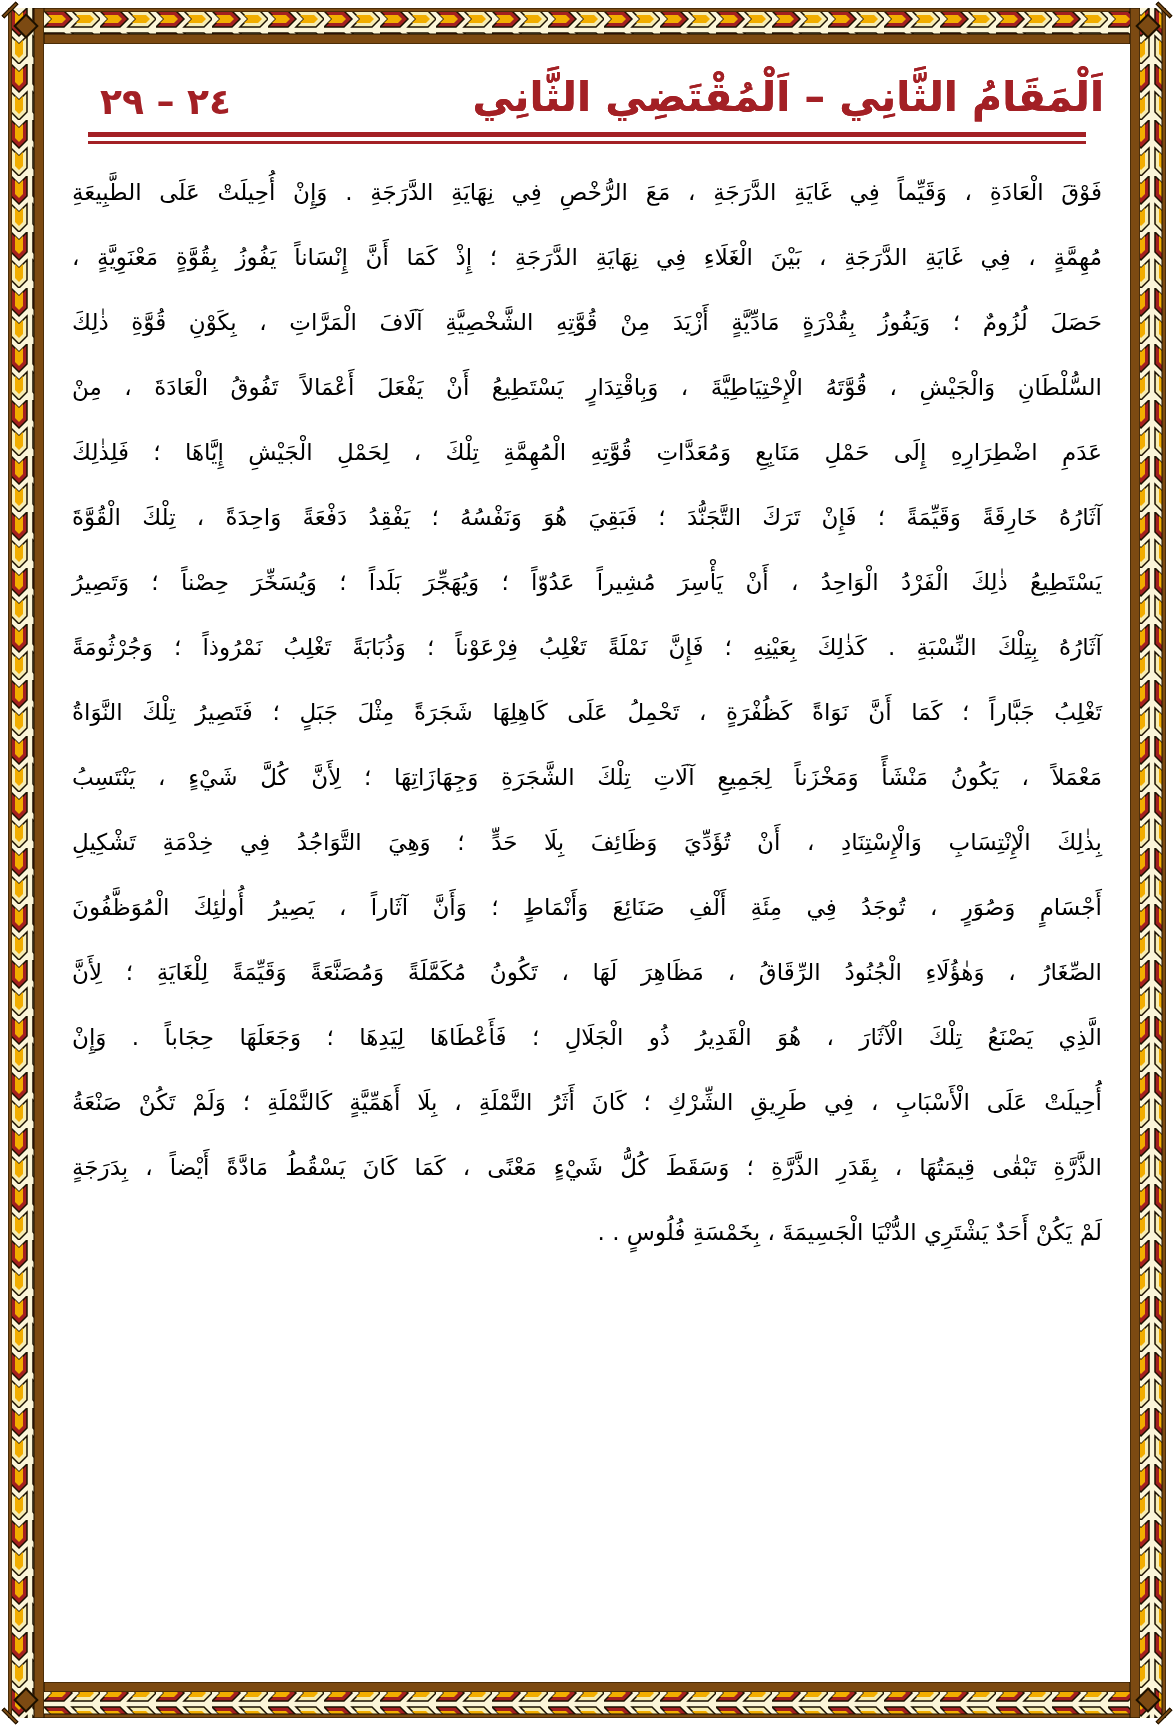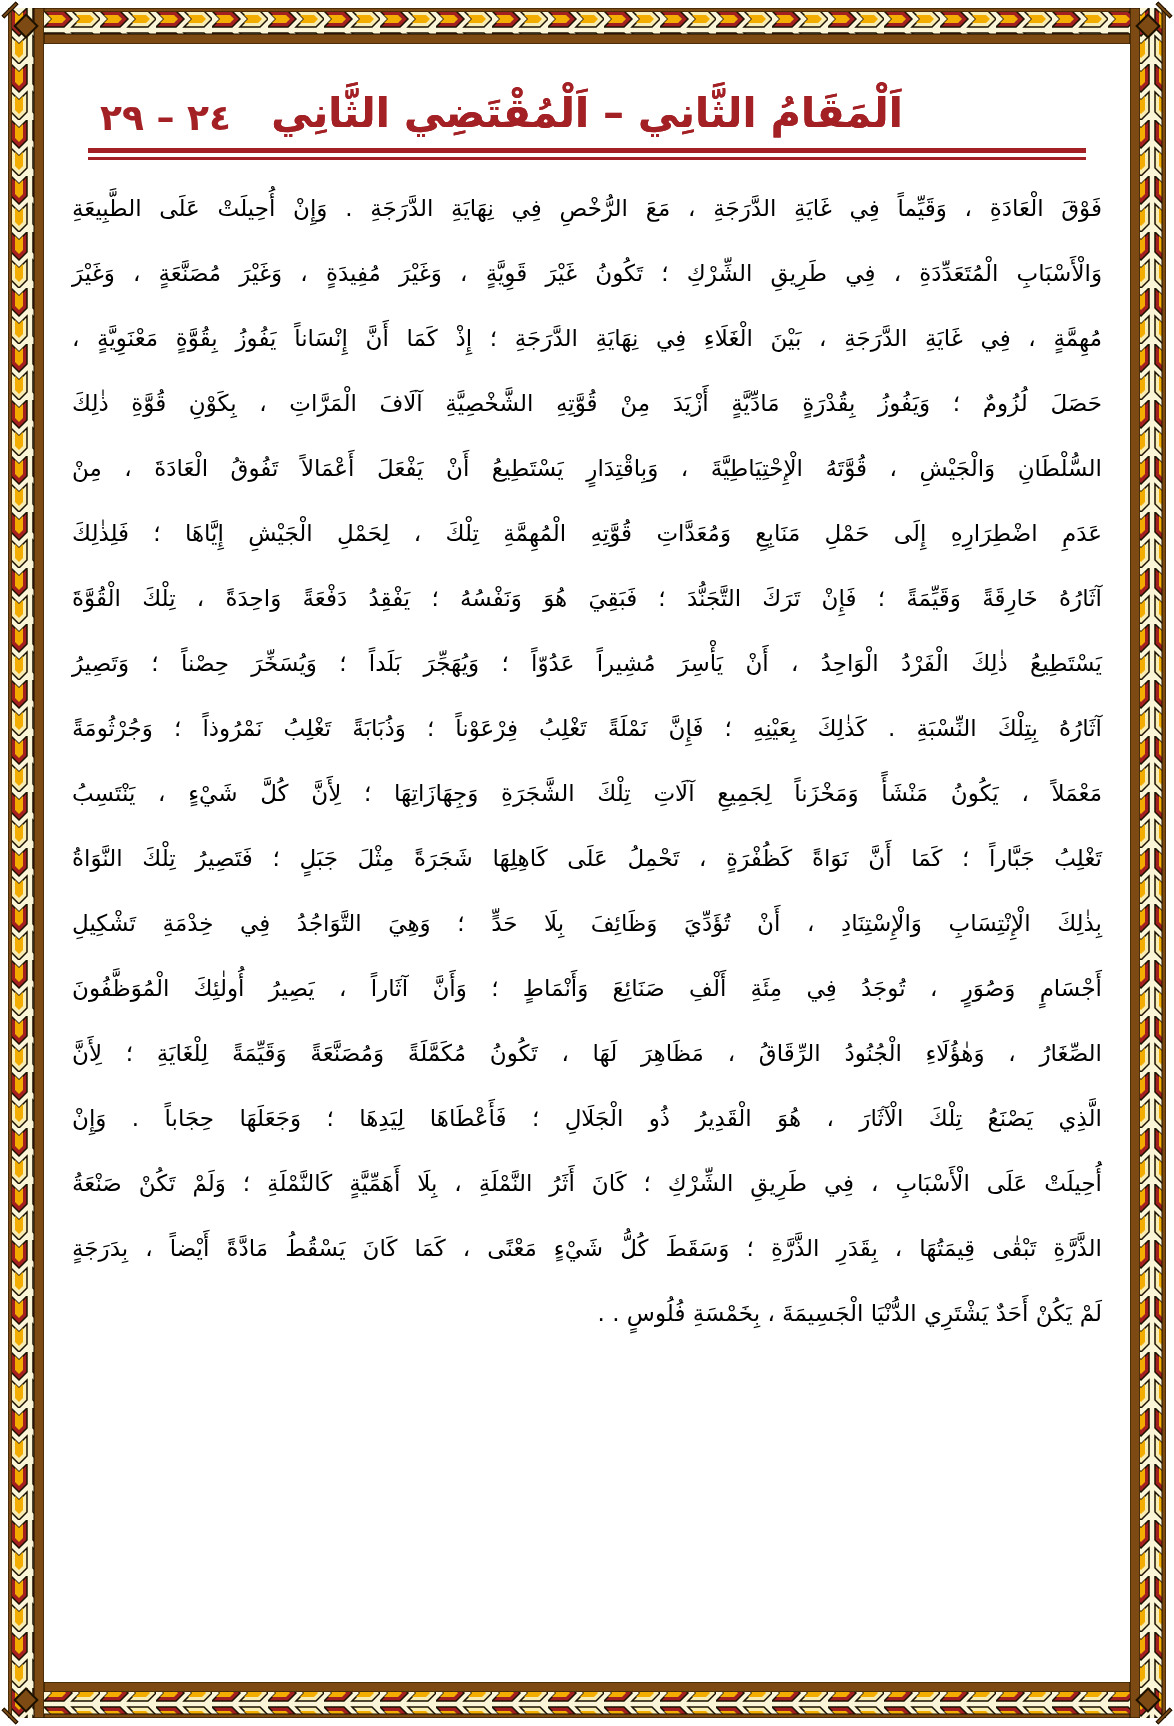--- a/index.html
+++ b/index.html
@@ -15,32 +15,32 @@
     background:var(--border_brown,#7C4A12);
     border:2px solid #1a1000; transform:rotate(45deg);
   }
   .finial {
     position:absolute; width:20px; height:4px;
     background:var(--border_brown,#7C4A12);
     border:1px solid #1a1000;
   }
   .content {
     position:absolute; left:44px; top:44px; right:44px; bottom:44px;
-    padding:18px 26px;
+    padding:2px 26px;
   }
   .header { position:relative; height:62px; padding-top:24px; }
   .pagenum {
     position:absolute; left:30px; top:34px;
     direction:rtl; unicode-bidi:plaintext;
     color:var(--heading_red,#A32025);
     font-size:36px; font-weight:bold; letter-spacing:2px;
     line-height:44px;
   }
   .title {
-    text-align:center; direction:rtl;
+    text-align:right; direction:rtl;
     color:var(--heading_red,#A32025);
     font-size:41px; font-weight:bold; line-height:54px;
     text-shadow:0 0 0.5px var(--heading_red,#A32025);
   }
   .rule {
     margin:24px 18px 0 18px; height:12px;
     border-top:5px solid var(--heading_red,#A32025);
     border-bottom:3px solid var(--heading_red,#A32025);
   }
   .bodytext {
@@ -110,30 +110,29 @@
 
   <div class="content">
     <div class="header">
       <div class="pagenum">٢٤ – ٢٩</div>
       <div class="title" dir="rtl">اَلْمَقَامُ الثَّانِي – اَلْمُقْتَضِي الثَّانِي</div>
     </div>
     <div class="rule"></div>
 
     <div class="bodytext" dir="rtl">
       <div class="line">فَوْقَ الْعَادَةِ ، وَقَيِّماً فِي غَايَةِ الدَّرَجَةِ ، مَعَ الرُّخْصِ فِي نِهَايَةِ الدَّرَجَةِ . وَإِنْ أُحِيلَتْ عَلَى الطَّبِيعَةِ</div>
-      <div class="line">وَالْأَسْبَابِ الْمُتَعَدِّدَةِ ، فِي طَرِيقِ الشِّرْكِ ؛ تَكُونُ غَيْرَ قَوِيَّةٍ ، وَغَيْرَ مُفِيدَةٍ ، وَغَيْرَ مُصَنَّعَةٍ ، وَغَيْرَ</div>
       <div class="line">مُهِمَّةٍ ، فِي غَايَةِ الدَّرَجَةِ ، بَيْنَ الْغَلَاءِ فِي نِهَايَةِ الدَّرَجَةِ ؛ إِذْ كَمَا أَنَّ إِنْسَاناً يَفُوزُ بِقُوَّةٍ مَعْنَوِيَّةٍ ،</div>
       <div class="line">حَصَلَ لُزُومٌ ؛ وَيَفُوزُ بِقُدْرَةٍ مَادِّيَّةٍ أَزْيَدَ مِنْ قُوَّتِهِ الشَّخْصِيَّةِ آلَافَ الْمَرَّاتِ ، بِكَوْنِ قُوَّةِ ذٰلِكَ</div>
       <div class="line">السُّلْطَانِ وَالْجَيْشِ ، قُوَّتَهُ الْإِحْتِيَاطِيَّةَ ، وَبِاقْتِدَارٍ يَسْتَطِيعُ أَنْ يَفْعَلَ أَعْمَالاً تَفُوقُ الْعَادَةَ ، مِنْ</div>
       <div class="line">عَدَمِ اضْطِرَارِهِ إِلَى حَمْلِ مَنَابِعِ وَمُعَدَّاتِ قُوَّتِهِ الْمُهِمَّةِ تِلْكَ ، لِحَمْلِ الْجَيْشِ إِيَّاهَا ؛ فَلِذٰلِكَ</div>
       <div class="line">آثَارُهُ خَارِقَةً وَقَيِّمَةً ؛ فَإِنْ تَرَكَ التَّجَنُّدَ ؛ فَبَقِيَ هُوَ وَنَفْسُهُ ؛ يَفْقِدُ دَفْعَةً وَاحِدَةً ، تِلْكَ الْقُوَّةَ</div>
       <div class="line">يَسْتَطِيعُ ذٰلِكَ الْفَرْدُ الْوَاحِدُ ، أَنْ يَأْسِرَ مُشِيراً عَدُوّاً ؛ وَيُهَجِّرَ بَلَداً ؛ وَيُسَخِّرَ حِصْناً ؛ وَتَصِيرُ</div>
       <div class="line">آثَارُهُ بِتِلْكَ النِّسْبَةِ . كَذٰلِكَ بِعَيْنِهِ ؛ فَإِنَّ نَمْلَةً تَغْلِبُ فِرْعَوْناً ؛ وَذُبَابَةً تَغْلِبُ نَمْرُوذاً ؛ وَجُرْثُومَةً</div>
+      <div class="line">تَغْلِبُ جَبَّاراً ؛ كَمَا أَنَّ نَوَاةً كَظُفْرَةٍ ، تَحْمِلُ عَلَى كَاهِلِهَا شَجَرَةً مِثْلَ جَبَلٍ ؛ فَتَصِيرُ تِلْكَ النَّوَاةُ</div>
       <div class="line">مَعْمَلاً ، يَكُونُ مَنْشَأً وَمَخْزَناً لِجَمِيعِ آلَاتِ تِلْكَ الشَّجَرَةِ وَجِهَازَاتِهَا ؛ لِأَنَّ كُلَّ شَيْءٍ ، يَنْتَسِبُ</div>
-      <div class="line">تَغْلِبُ جَبَّاراً ؛ كَمَا أَنَّ نَوَاةً كَظُفْرَةٍ ، تَحْمِلُ عَلَى كَاهِلِهَا شَجَرَةً مِثْلَ جَبَلٍ ؛ فَتَصِيرُ تِلْكَ النَّوَاةُ</div>
       <div class="line">بِذٰلِكَ الْإِنْتِسَابِ وَالْإِسْتِنَادِ ، أَنْ تُؤَدِّيَ وَظَائِفَ بِلَا حَدٍّ ؛ وَهِيَ التَّوَاجُدُ فِي خِدْمَةِ تَشْكِيلِ</div>
       <div class="line">أَجْسَامٍ وَصُوَرٍ ، تُوجَدُ فِي مِئَةِ أَلْفِ صَنَائِعَ وَأَنْمَاطٍ ؛ وَأَنَّ آثَاراً ، يَصِيرُ أُولٰئِكَ الْمُوَظَّفُونَ</div>
       <div class="line">الصِّغَارُ ، وَهٰؤُلَاءِ الْجُنُودُ الرِّقَاقُ ، مَظَاهِرَ لَهَا ، تَكُونُ مُكَمَّلَةً وَمُصَنَّعَةً وَقَيِّمَةً لِلْغَايَةِ ؛ لِأَنَّ</div>
       <div class="line">الَّذِي يَصْنَعُ تِلْكَ الْآثَارَ ، هُوَ الْقَدِيرُ ذُو الْجَلَالِ ؛ فَأَعْطَاهَا لِيَدِهَا ؛ وَجَعَلَهَا حِجَاباً . وَإِنْ</div>
       <div class="line">أُحِيلَتْ عَلَى الْأَسْبَابِ ، فِي طَرِيقِ الشِّرْكِ ؛ كَانَ أَثَرُ النَّمْلَةِ ، بِلَا أَهَمِّيَّةٍ كَالنَّمْلَةِ ؛ وَلَمْ تَكُنْ صَنْعَةُ</div>
       <div class="line">الذَّرَّةِ تَبْقٰى قِيمَتُهَا ، بِقَدَرِ الذَّرَّةِ ؛ وَسَقَطَ كُلُّ شَيْءٍ مَعْنًى ، كَمَا كَانَ يَسْقُطُ مَادَّةً أَيْضاً ، بِدَرَجَةٍ</div>
       <div class="line last">لَمْ يَكُنْ أَحَدٌ يَشْتَرِي الدُّنْيَا الْجَسِيمَةَ ، بِخَمْسَةِ فُلُوسٍ . .</div>
     </div>
   </div>
 </div>

